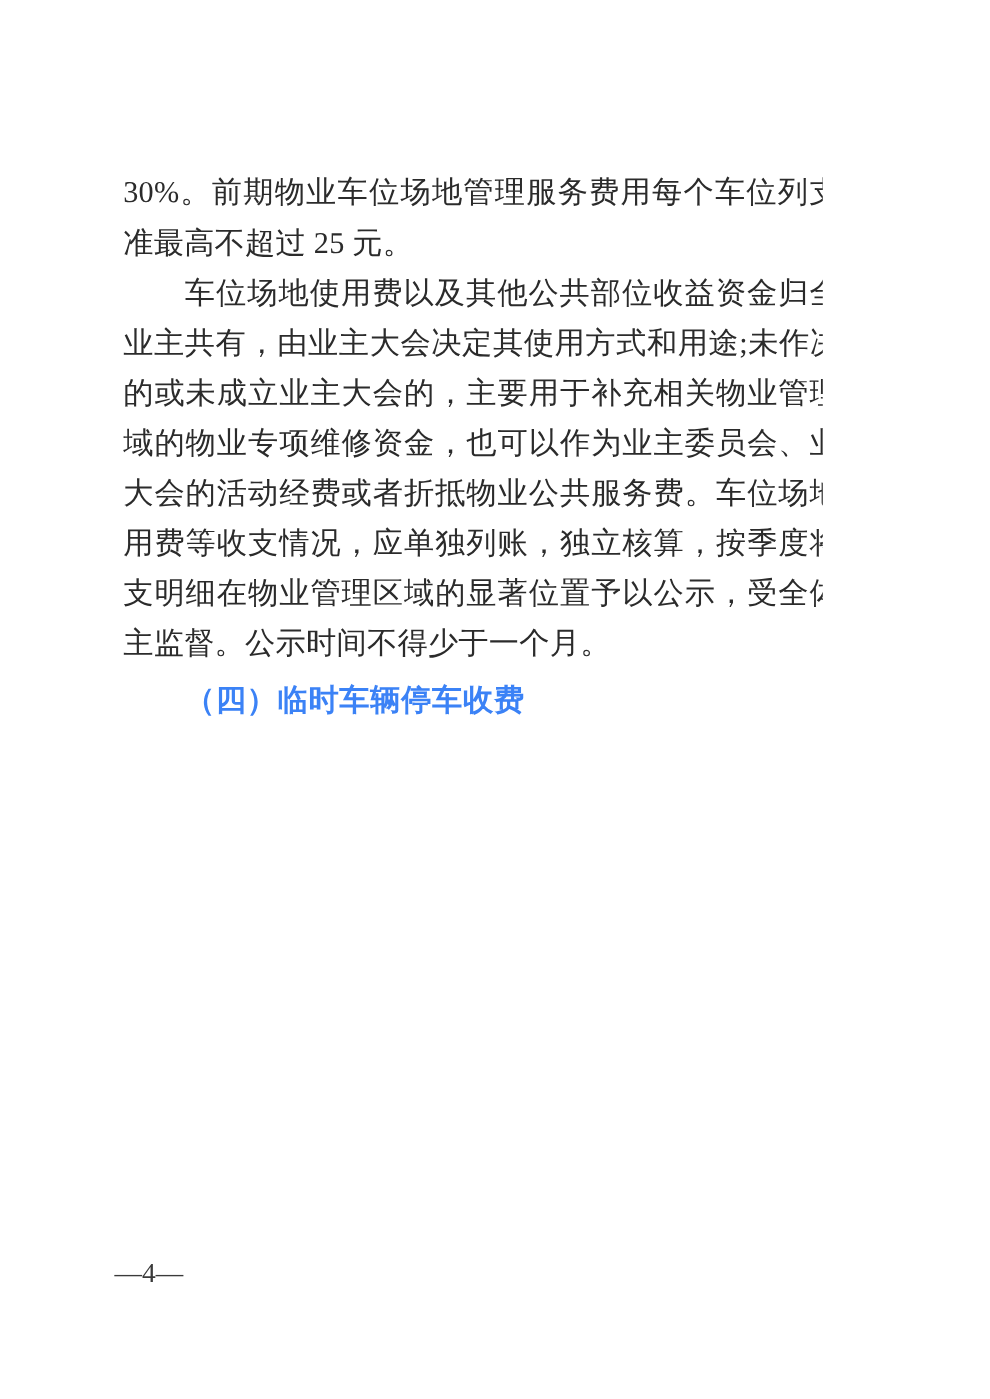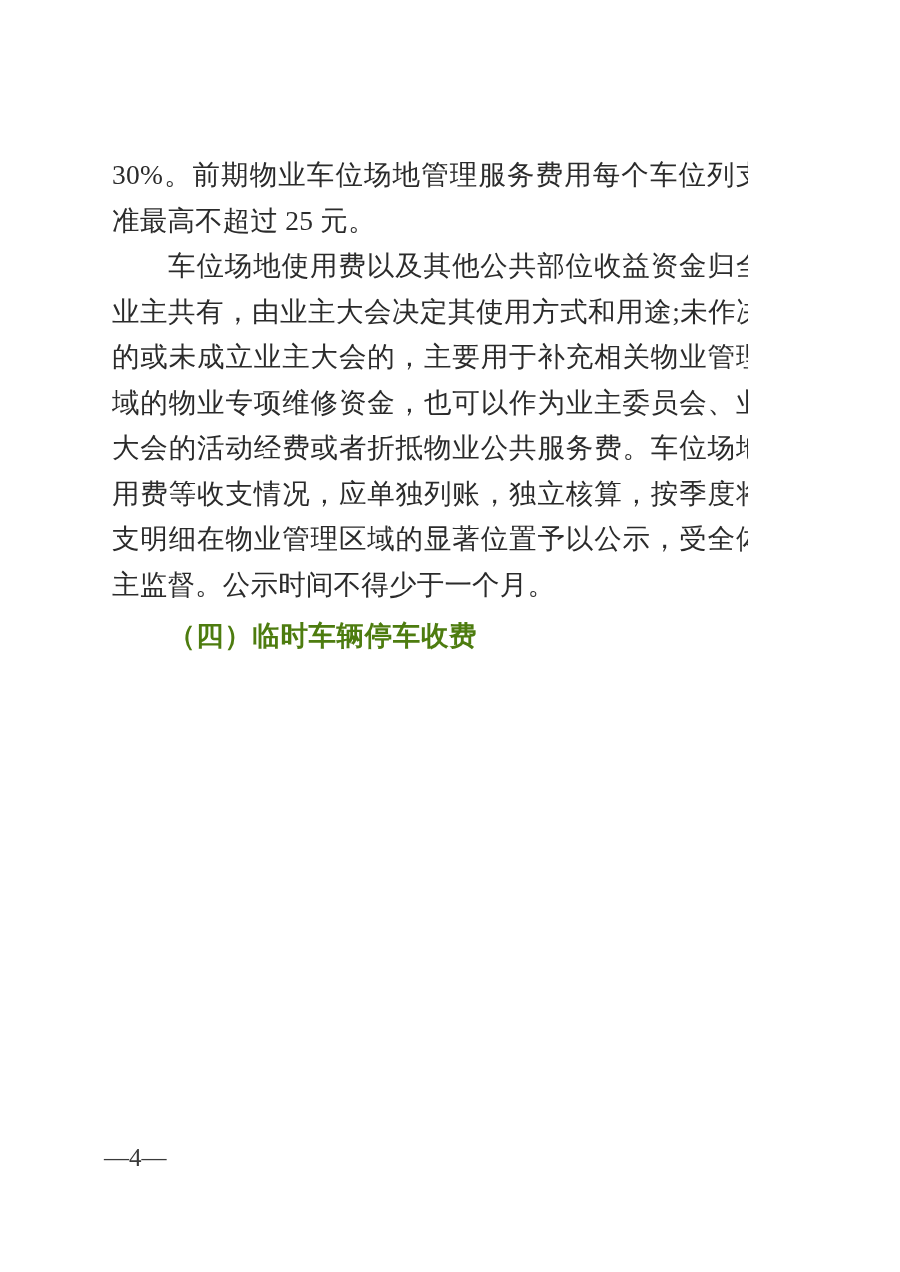--- a/index.html
+++ b/index.html
@@ -40,21 +40,21 @@
   .para.noindent {
     text-indent: 0;
   }
   .para + .para {
     margin-top: 0;
   }
   .heading {
     font-family: Liberation Serif, serif;
     font-size: 27.5px;
     line-height: 45.5px;
-    color: #4d7c0f;
+    color: #3b82f6;
     font-weight: bold;
     text-indent: 56px;
     margin: 6px 0 4px 0;
     letter-spacing: 0.6px;
   }
   .footer {
     position: absolute;
     left: 104px;
     top: 1143px;
     font-family: "Liberation Serif", "DejaVu Serif", serif;

